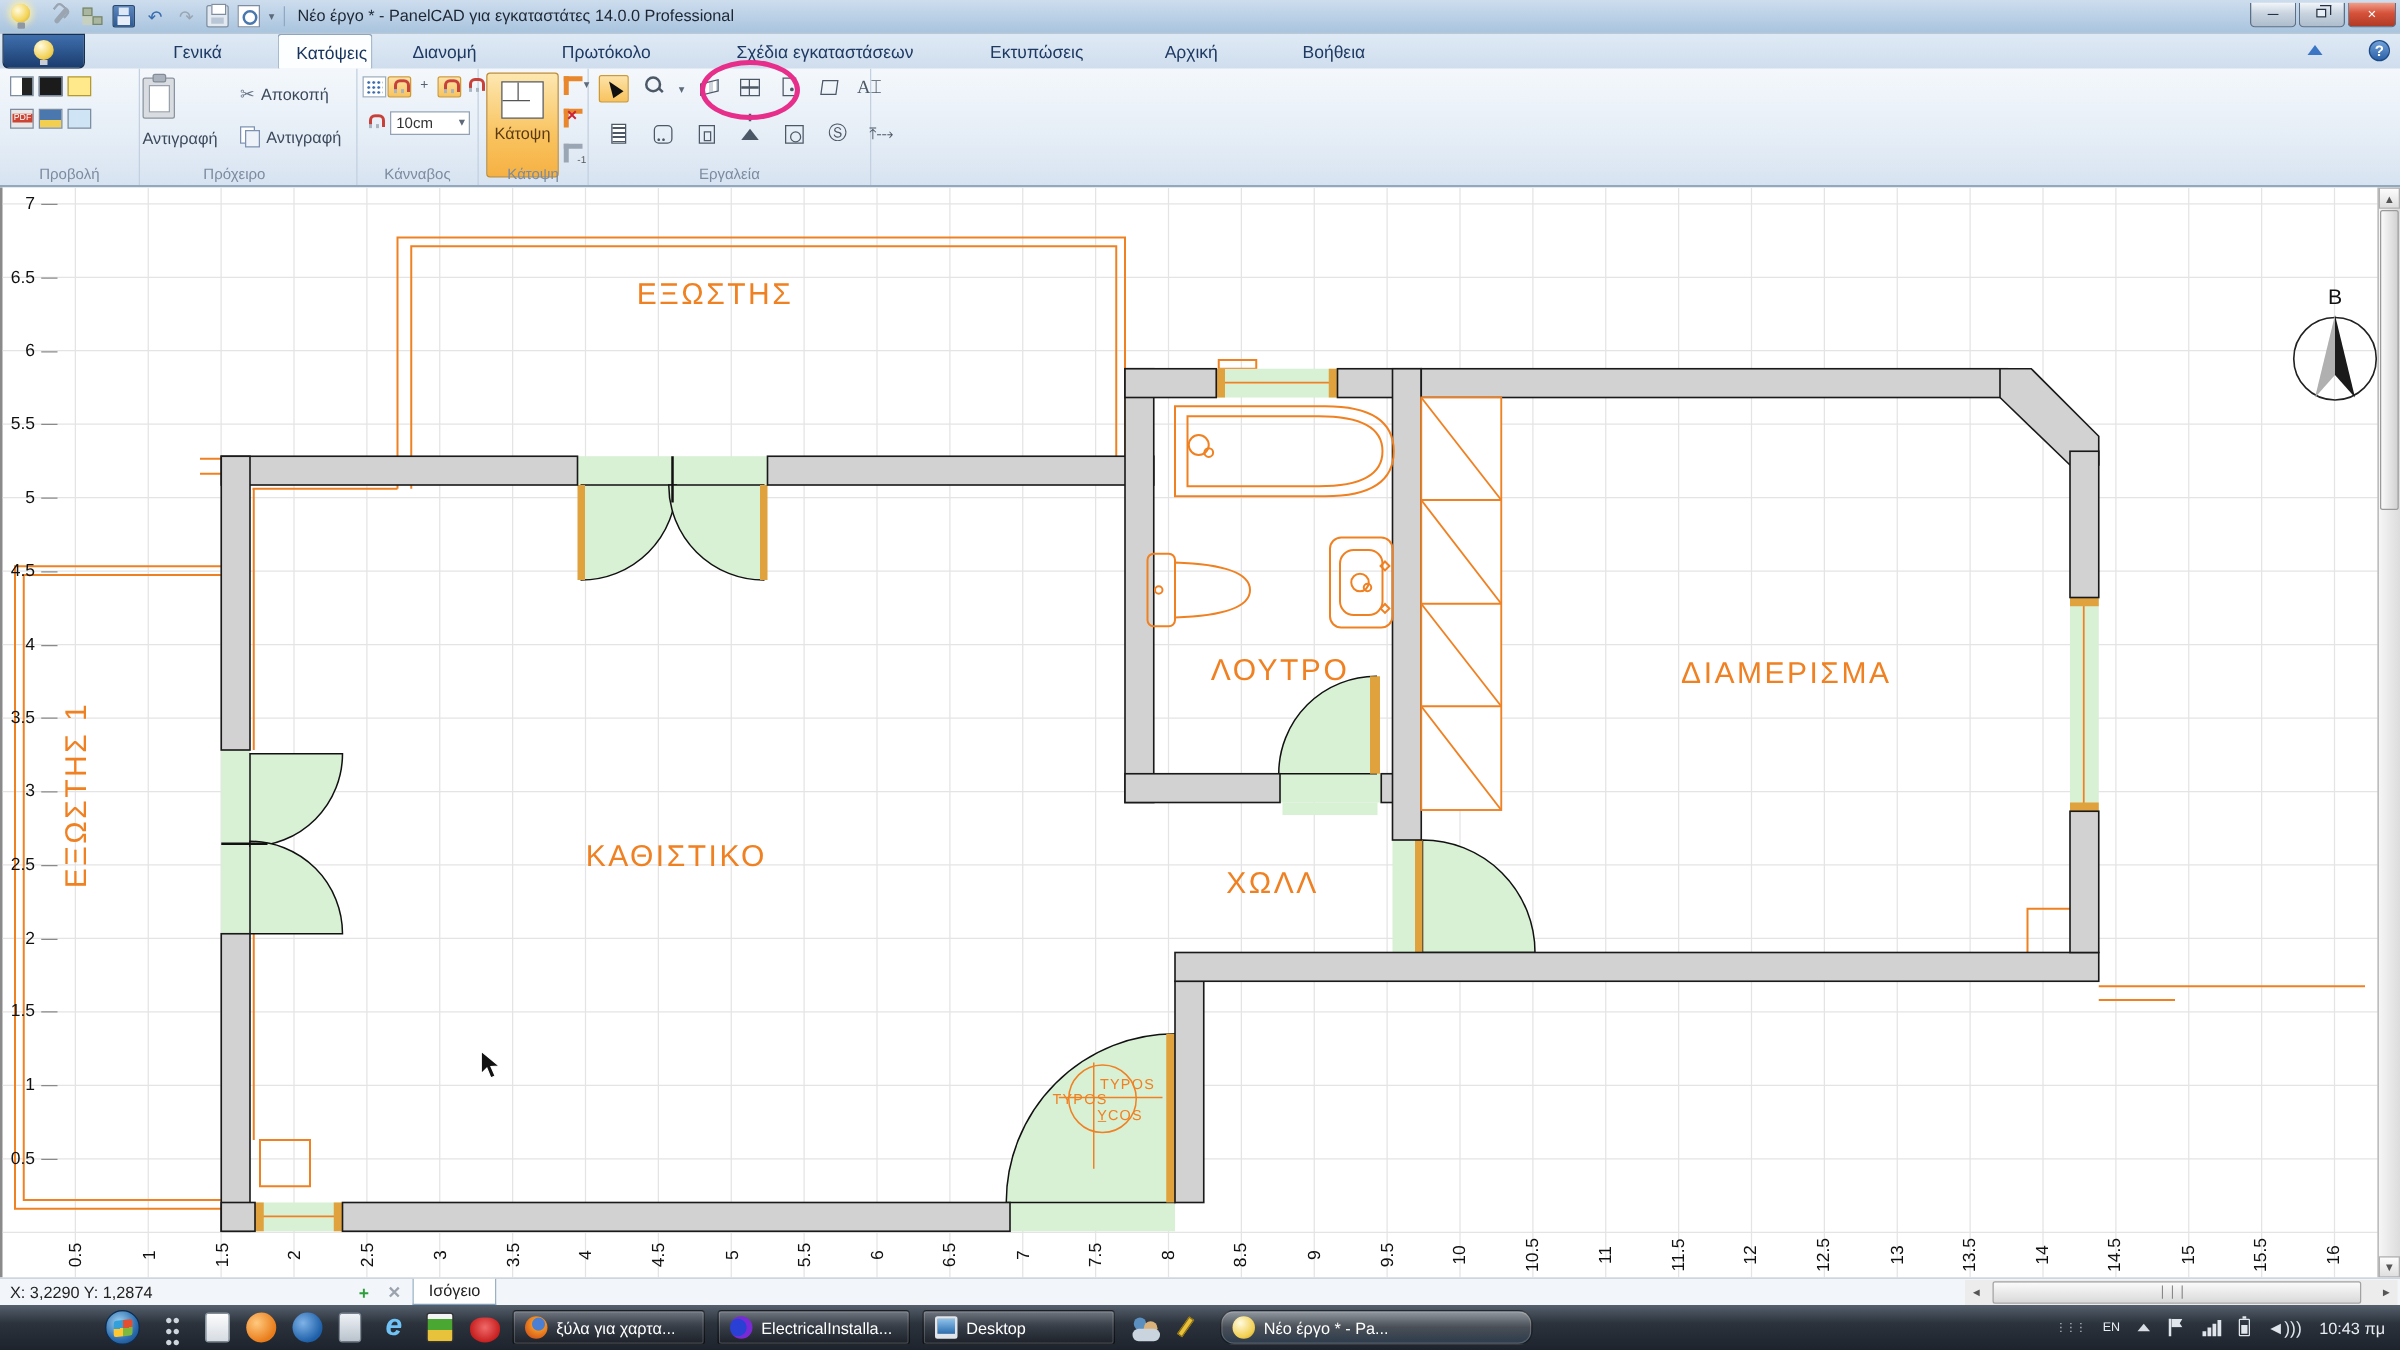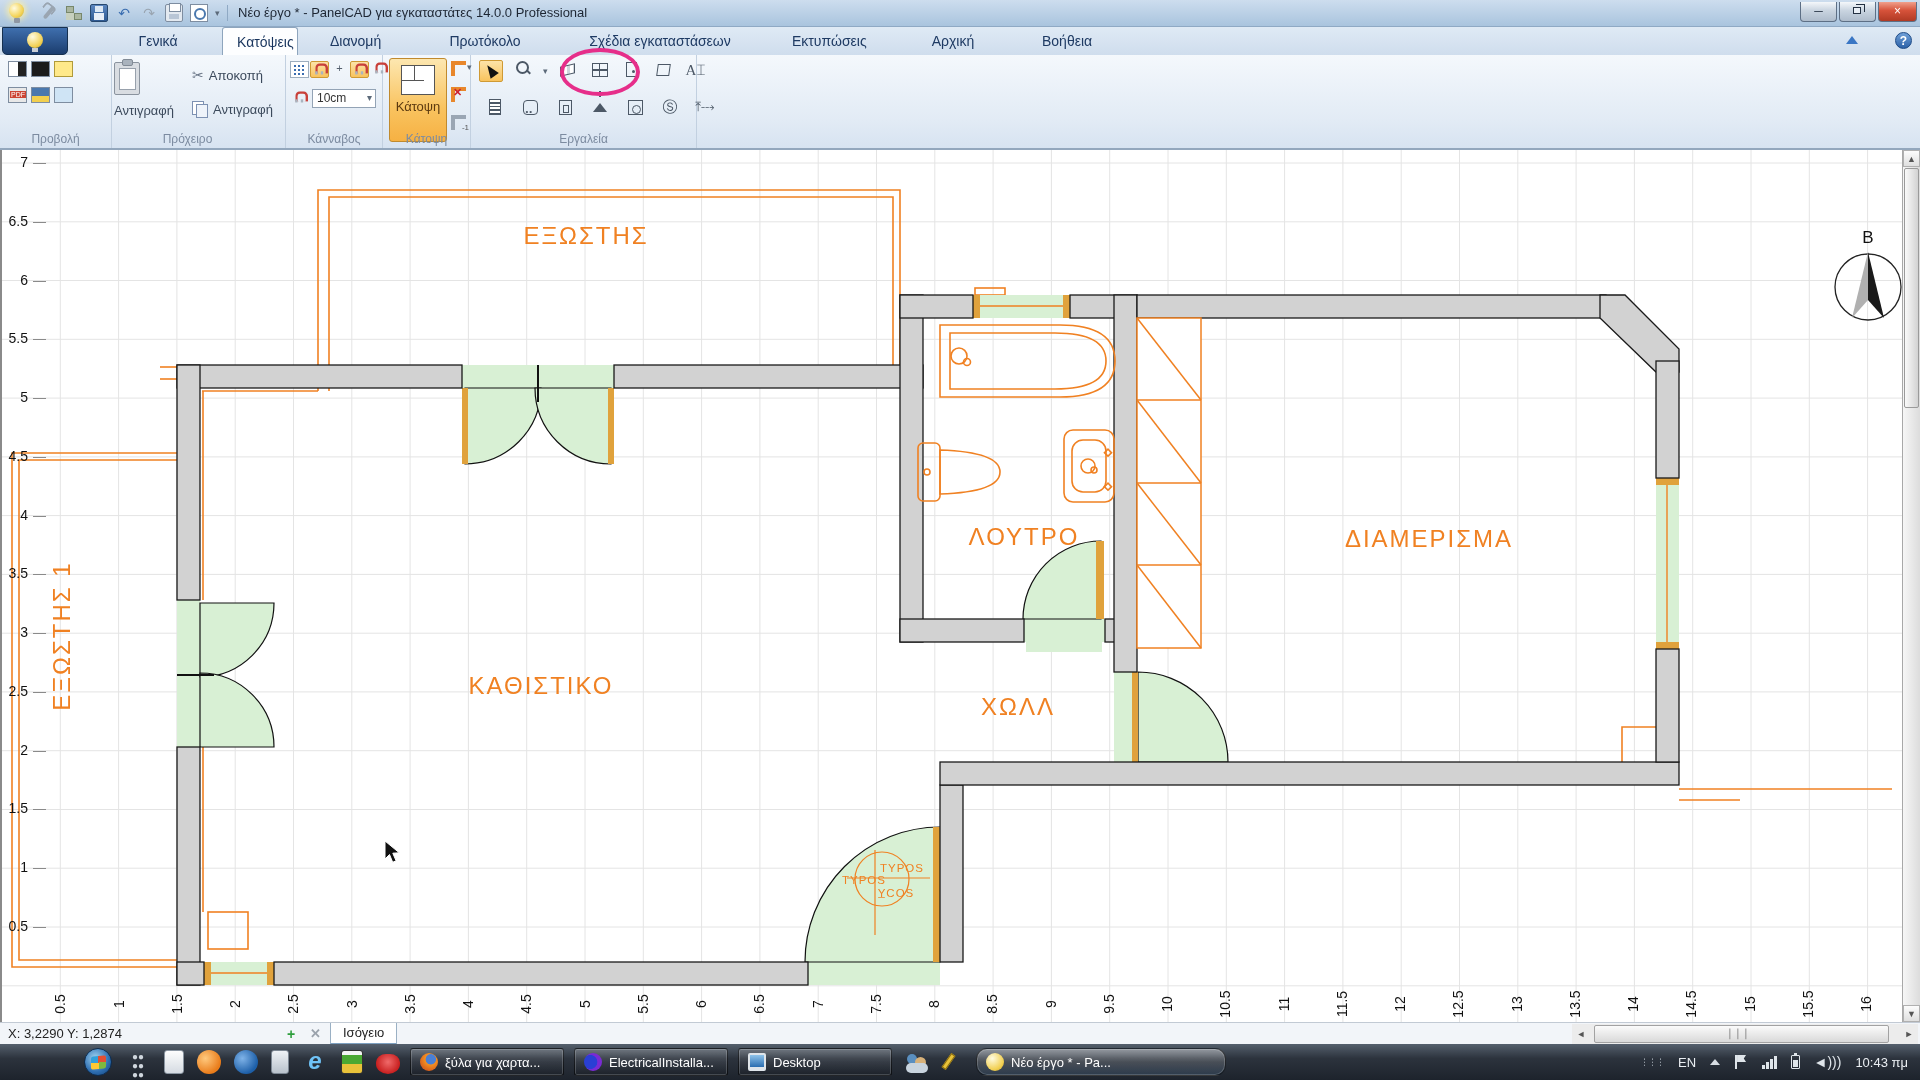--- a/index.html
+++ b/index.html
@@ -180,21 +180,21 @@
     background:conic-gradient(#e34f33 0 25%, #7eb93f 0 50%, #ffc832 0 75%, #32a0da 0); border-radius:2px; transform:skewY(-6deg); }
   .tb-ico { width:26px; height:26px; margin-left:13px; border-radius:3px; position:relative; flex:none; }
   .taskbtn { height:28px; margin-left:10px; padding:0 9px; display:flex; align-items:center; gap:7px;
     background:linear-gradient(rgba(255,255,255,.22),rgba(255,255,255,.06) 50%,rgba(0,0,0,.12));
     border:1px solid rgba(0,0,0,.55); border-radius:3px; box-shadow:inset 0 0 0 1px rgba(255,255,255,.18);
     color:#fff; font-size:13px; white-space:nowrap; overflow:hidden; flex:none; }
   .taskbtn.active { background:linear-gradient(rgba(255,255,255,.42),rgba(255,255,255,.15) 50%,rgba(80,120,160,.25));border-radius:11px; }
   .appico { width:18px; height:18px; border-radius:2px; flex:none; position:relative; }
   #tray { margin-left:auto; display:flex; align-items:center; gap:14px; padding-right:12px; color:#eaeef2; }
   #tray .dots { color:#b8c0c8; font-size:9px; letter-spacing:-1px; }
-  #tray .lang { font-size:13px; }
+  #tray .lang { font-size:10px; }
   #tray .tri { width:0; height:0; border-left:5px solid transparent; border-right:5px solid transparent;
     border-bottom:6px solid #d7dde3; }
   #tray .clock { font-size:13px; }
   .flagico { position:relative; width:14px; height:14px; }
   .flagico::before { content:""; position:absolute; left:1px; top:0; width:2px; height:14px; background:#dfe5ea; }
   .flagico::after { content:""; position:absolute; left:3px; top:0; width:9px; height:7px; background:#dfe5ea; clip-path:polygon(0 0,100% 0,75% 50%,100% 100%,0 100%); }
   .sigico { display:flex; align-items:flex-end; gap:1.5px; height:13px; }
   .sigico i { width:2.5px; background:#dfe5ea; display:block; }
   .batico { width:9px; height:14px; border:1.5px solid #dfe5ea; border-radius:1px; position:relative; }
   .batico::before { content:""; position:absolute; left:2px; top:-3px; width:3px; height:2px; background:#dfe5ea; }
@@ -523,21 +523,21 @@
 
   <g>
     <circle cx="1866" cy="137" r="33" fill="none" stroke="#222" stroke-width="1.3"></circle>
     <polygon points="1866,102 1850,168 1866,150" fill="#b0b0b0"></polygon>
     <polygon points="1866,102 1882,168 1866,150" fill="#1a1a1a"></polygon>
   </g>
 
   <path d="M383,691 l0,18 l4.5,-4.5 l3.2,7.8 l3.4,-1.5 l-3.3,-7.6 l6.5,-0.4 Z" fill="#111" stroke="#fff" stroke-width="1"></path>
 </svg>
 
-  <div class="roomlabel" style="left:484px;top:72px;width:200px">ΕΞΩΣΤΗΣ</div>
+  <div class="roomlabel" style="left:470px;top:72px;width:200px">ΕΞΩΣΤΗΣ</div>
   <div class="roomlabel" style="left:-20px;top:472px;width:160px;transform:rotate(-90deg)">ΕΞΩΣΤΗΣ 1</div>
   <div class="roomlabel" style="left:942px;top:373px;width:160px">ΛΟΥΤΡΟ</div>
   <div class="roomlabel" style="left:1307px;top:375px;width:240px">ΔΙΑΜΕΡΙΣΜΑ</div>
   <div class="roomlabel" style="left:429px;top:522px;width:220px">ΚΑΘΙΣΤΙΚΟ</div>
   <div class="roomlabel" style="left:946px;top:543px;width:140px">ΧΩΛΛ</div>
   <div class="roomlabel" style="left:855px;top:712px;width:90px;font-size:11.5px;letter-spacing:1px">TYPOS</div>
   <div class="roomlabel" style="left:822px;top:724px;width:80px;font-size:11.5px;letter-spacing:1px">TYPOS</div>
   <div class="roomlabel" style="left:864px;top:737px;width:60px;font-size:11.5px;letter-spacing:1px">Y̲COS</div>
   <div class="roomlabel" style="left:1846px;top:78px;width:40px;color:#111;font-size:17px;letter-spacing:0">Β</div>
 

